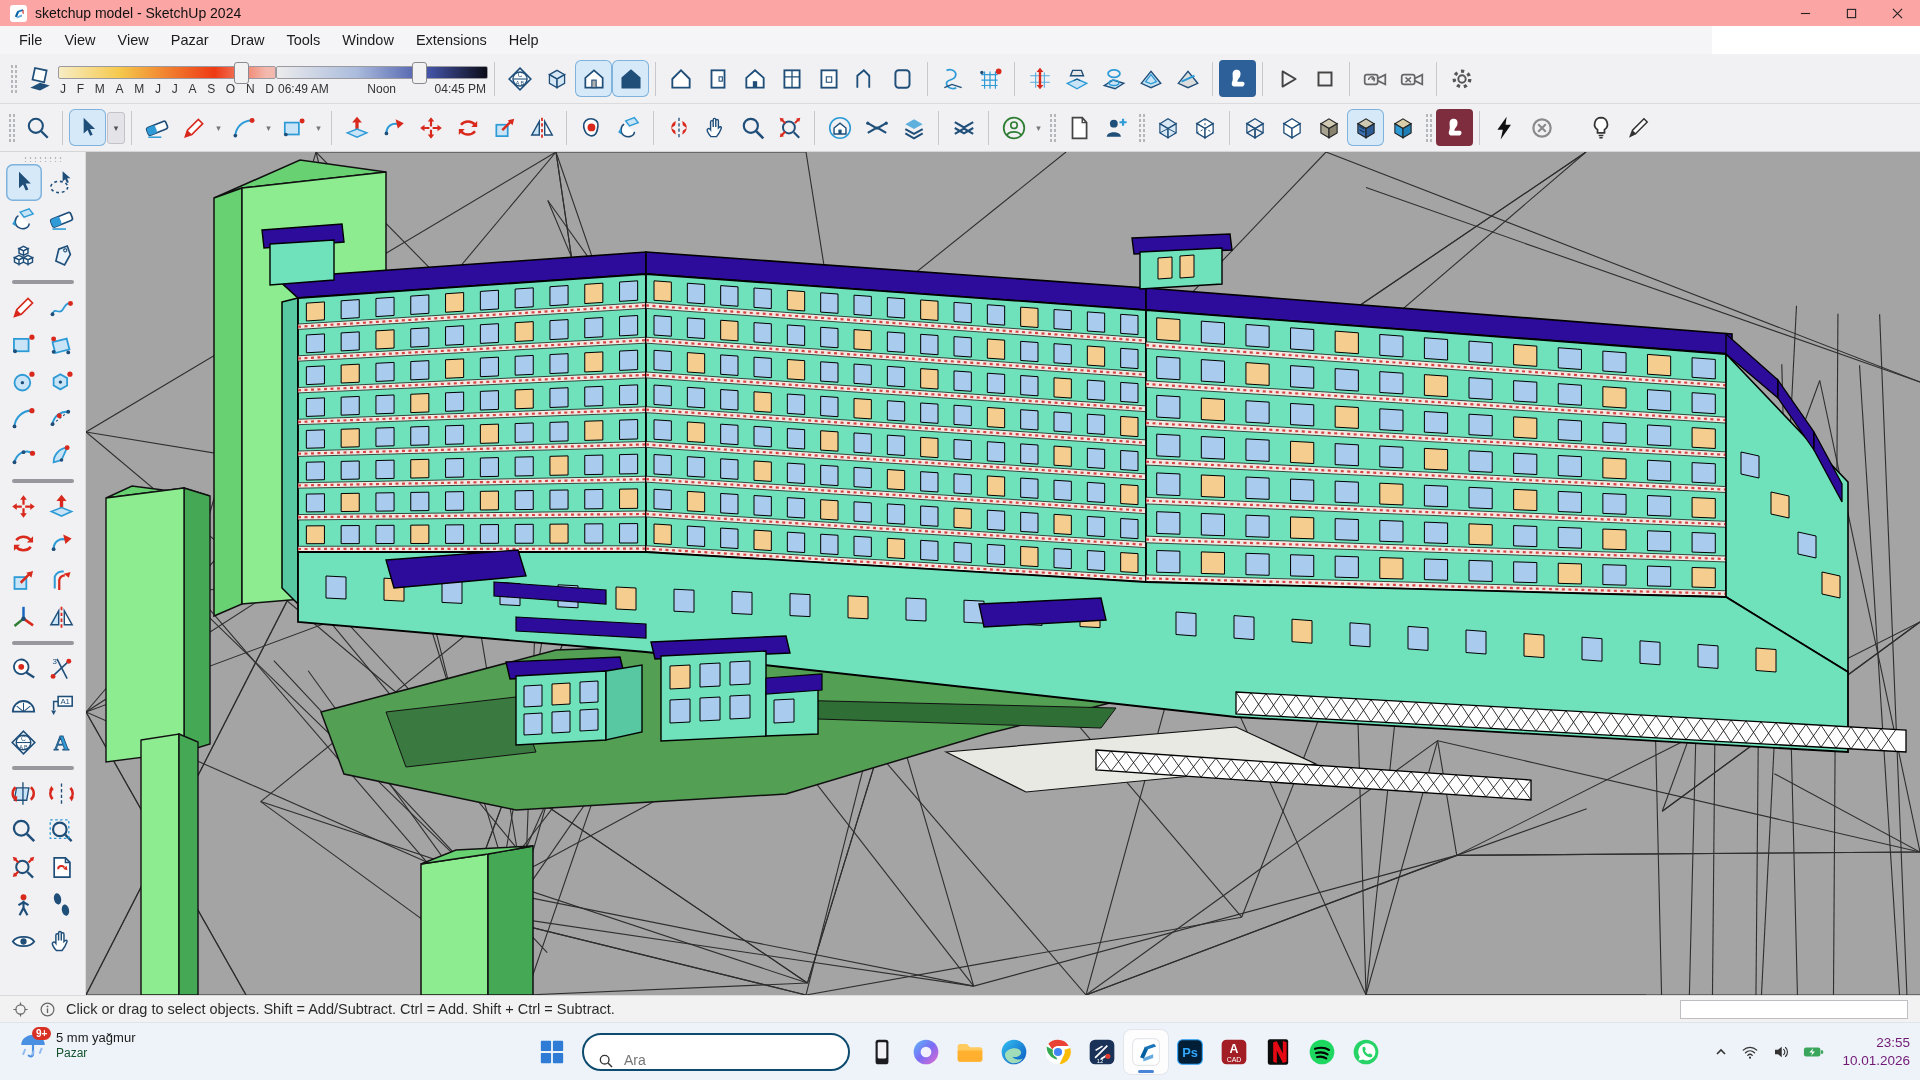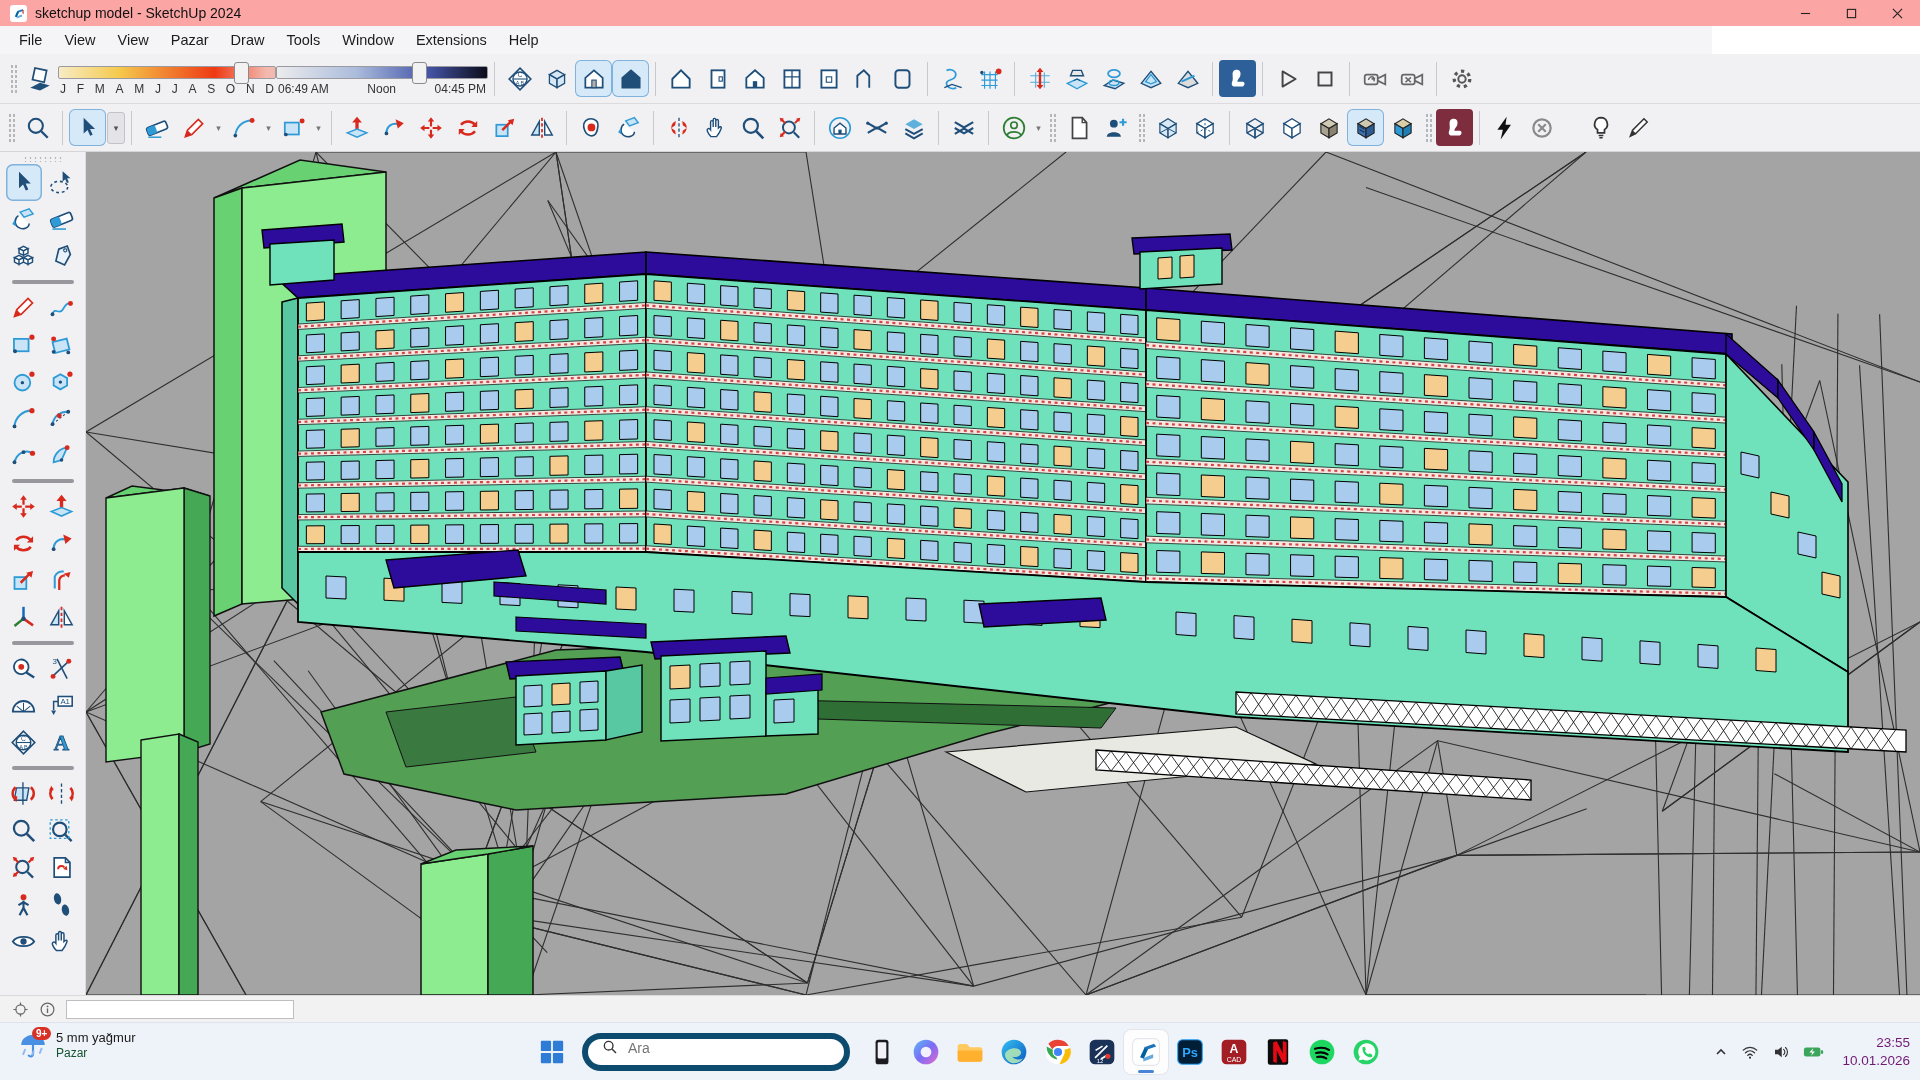--- a/index.html
+++ b/index.html
@@ -37,21 +37,21 @@
   .statusbar .msg{flex:1;}
   .measurebox{width:228px;height:19px;background:#fff;border:1px solid #BDBDC2;font-size:13px;padding:0 6px;box-sizing:border-box;font-family:"Liberation Sans",sans-serif;}
   .taskbar{position:absolute;left:0;top:1022px;width:1920px;height:58px;background:#EEF2F9;border-top:1px solid #DFE4EC;}
   .tb-weather{position:absolute;left:18px;top:7px;display:flex;align-items:center;gap:8px;}
   .tb-weather .badge{position:absolute;left:14px;top:-4px;background:#D93025;color:#fff;font-size:10px;border-radius:8px;padding:1px 4px;font-weight:bold;}
   .tb-weather .wlines{display:flex;flex-direction:column;line-height:1.25;}
   .tb-weather .l1{font-size:13px;color:#1b1b1b;}
   .tb-weather .l2{font-size:12px;color:#14532d;}
   .tb-center{position:absolute;left:50%;transform:translateX(-50%);top:0;height:58px;display:flex;align-items:center;gap:10px;}
   .startbtn{width:40px;height:40px;display:flex;align-items:center;justify-content:center;border-radius:6px;}
-  .searchpill{width:268px;height:38px;background:#fff;border:6px solid #0c4a6e;border-radius:19px;display:flex;align-items:flex-start;gap:8px;padding:0 14px;box-sizing:border-box;}
+  .searchpill{width:268px;height:38px;background:#fff;border:2px solid #0c4a6e;border-radius:19px;display:flex;align-items:flex-end;gap:8px;padding:0 14px;box-sizing:border-box;}
   .searchpill input{border:none;outline:none;font-size:14px;width:190px;background:transparent;font-family:"Liberation Sans",sans-serif;color:#333;}
   .appicon{width:44px;height:44px;display:flex;align-items:center;justify-content:center;border-radius:7px;position:relative;}
   .appicon svg{width:30px;height:30px;}
   .appicon.running{background:#FDFDFE;box-shadow:0 0 0 1px #E2E6EC;}
   .appicon.running::after{content:"";position:absolute;bottom:1px;left:50%;transform:translateX(-50%);width:16px;height:3px;border-radius:2px;background:#4A84D8;}
   .tb-tray{position:absolute;right:10px;top:0;height:58px;display:flex;align-items:center;gap:13px;}
   .trayicon{display:flex;align-items:center;justify-content:center;}
   .clock{display:flex;flex-direction:column;align-items:flex-end;font-size:13.5px;color:#701a75;line-height:1.3;margin-left:4px;}
 </style>
 </head>
@@ -1625,20 +1625,21 @@
         <path d="M12 2v4M12 18v4M2 12h4M18 12h4" stroke="#666" stroke-width="1.7"></path>
       </svg>
   </span>
   <span style="display:flex;">
     <svg width="17" height="17" viewBox="0 0 24 24">
         <circle cx="12" cy="12" r="9" fill="none" stroke="#666" stroke-width="1.7"></circle>
         <path d="M12 10.5V17" stroke="#666" stroke-width="1.9"></path>
         <circle cx="12" cy="7.6" r="1.3" fill="#666"></circle>
       </svg>
   </span>
+  <span class="msg">Click or drag to select objects. Shift = Add/Subtract. Ctrl = Add. Shift + Ctrl = Subtract.</span>
   <input class="measurebox" value="" style="">
 </div>
 
 <div class="taskbar">
   <div class="tb-weather">
     <span style="display:flex;position:relative;">
       <svg width="30" height="30" viewBox="0 0 28 28">
           <path d="M3 13a11 9.5 0 0 1 22 0z" fill="#4A90E2"></path>
           <path d="M14 13v8.5a2.2 2.2 0 0 1-4.3.7" stroke="#4A90E2" stroke-width="2" fill="none"></path>
           <path d="M6.5 17.5l-1.6 4M22 16.5l-1.6 4M14.5 19l-1.2 3" stroke="#8FB9EF" stroke-width="1.8" stroke-linecap="round"></path>

